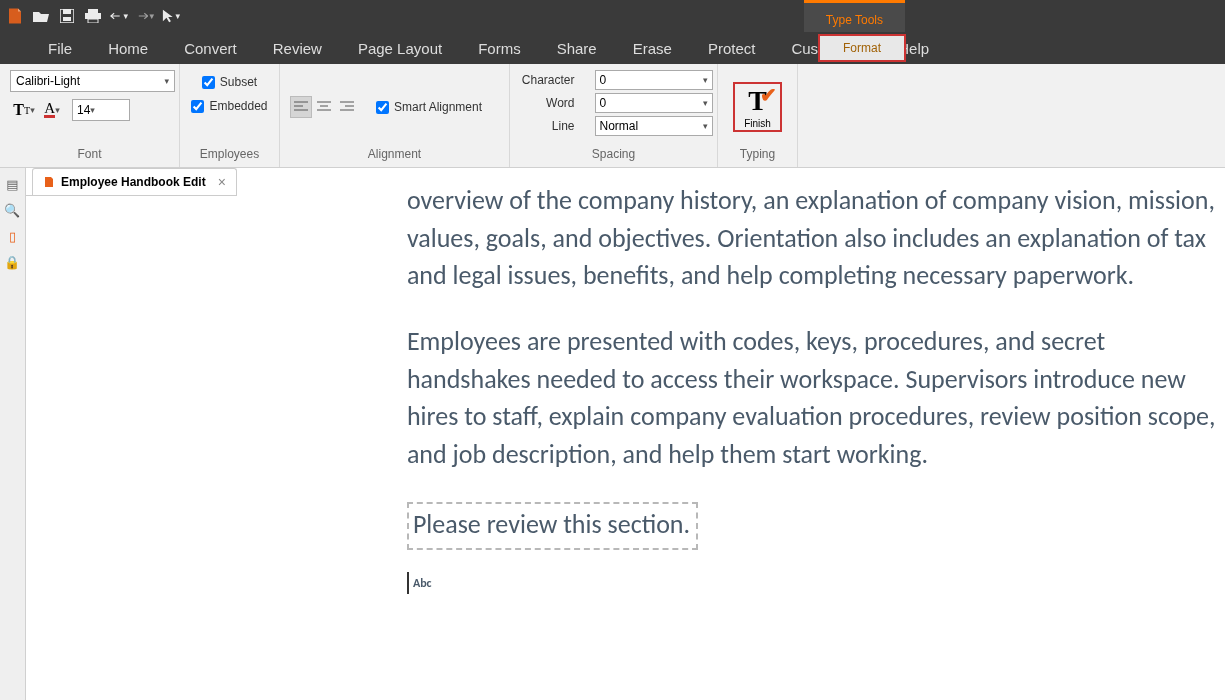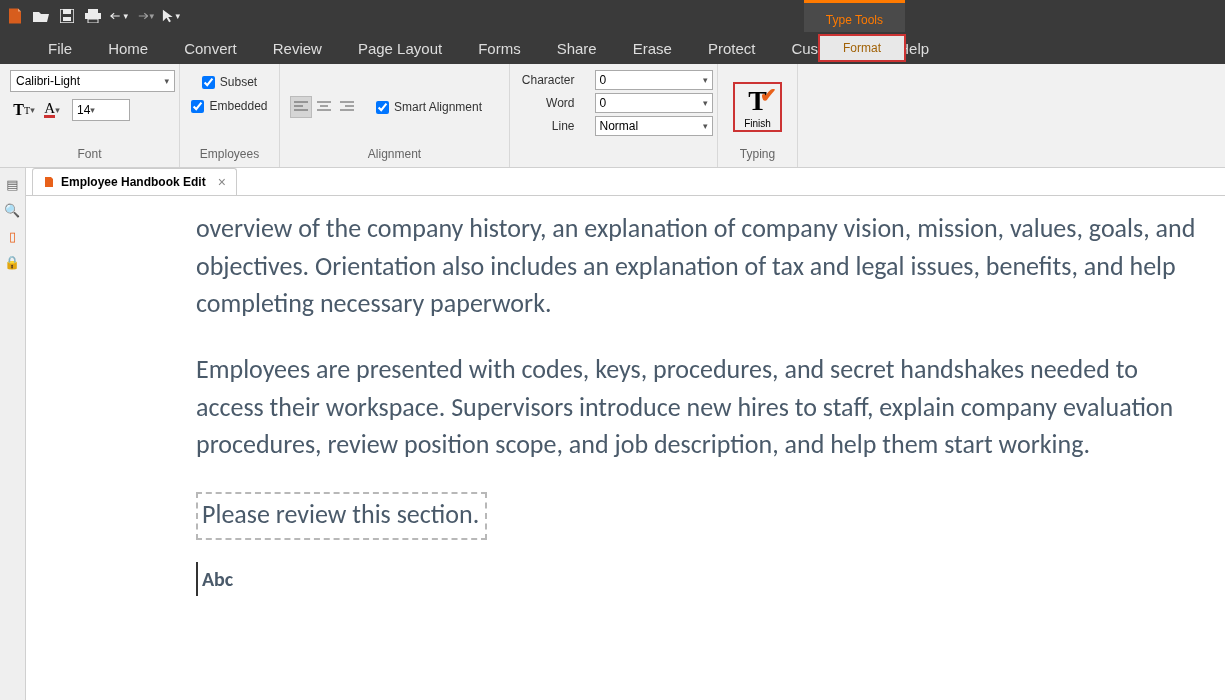--- a/index.html
+++ b/index.html
@@ -127,34 +127,34 @@
       background: #fff;
       border: 1px solid #ccc;
       border-bottom: none;
       padding: 5px 10px;
       display: flex; align-items: center; gap: 6px;
       font-size: 12px; font-weight: 600;
       border-radius: 3px 3px 0 0;
       margin-left: 6px;
     }
     .doc-tab .x { color: #888; font-weight: normal; margin-left: 6px; font-size: 14px;}
-    .main { flex:1; display:flex; flex-direction:column; }
+    .main { flex:1; display:flex; flex-direction:row; }
     .doc-view { flex:1; background:#fff; padding: 14px 0 0 170px; overflow:hidden; }
     .doc-text { font-size: 26px; color: #4a5a6a; line-height: 1.45; max-width: 1000px; font-family: Calibri, "Segoe UI", sans-serif; }
     .doc-text p { margin-bottom: 28px; }
     .review-box {
       display: inline-block;
       border: 2px dashed #b8b8b8;
       padding: 2px 6px 4px 4px;
     }
     .abc-box {
       display: inline-block;
       border-left: 2px solid #333;
       margin-top: 22px;
-      font-size: 20px;
+      font-size: 12px;
       color: #4a5a6a;
       padding: 3px 4px 2px 4px;
       font-weight: 600;
     }
   </style>
 </head>
 <body>
 
 <div class="titlebar">
   <div class="tb-left">
@@ -313,20 +313,21 @@
         </div>
       </div>
       <div class="spacing-row">
         <span class="slabel">Line</span>
         <div class="sp-input">
           <span>Normal</span>
             <span class="caret">▾</span>
         </div>
       </div>
     </div>
+    <div class="label">Spacing</div>
   </div>
 
   <div class="ribbon-group" style="width:80px;">
     <div class="ribbon-body" style="justify-content:center;">
       <div class="finish-btn">
         <div class="ficon">T<span class="check">✔</span></div>
         <div class="flabel">Finish</div>
       </div>
     </div>
     <div class="label">Typing</div>

